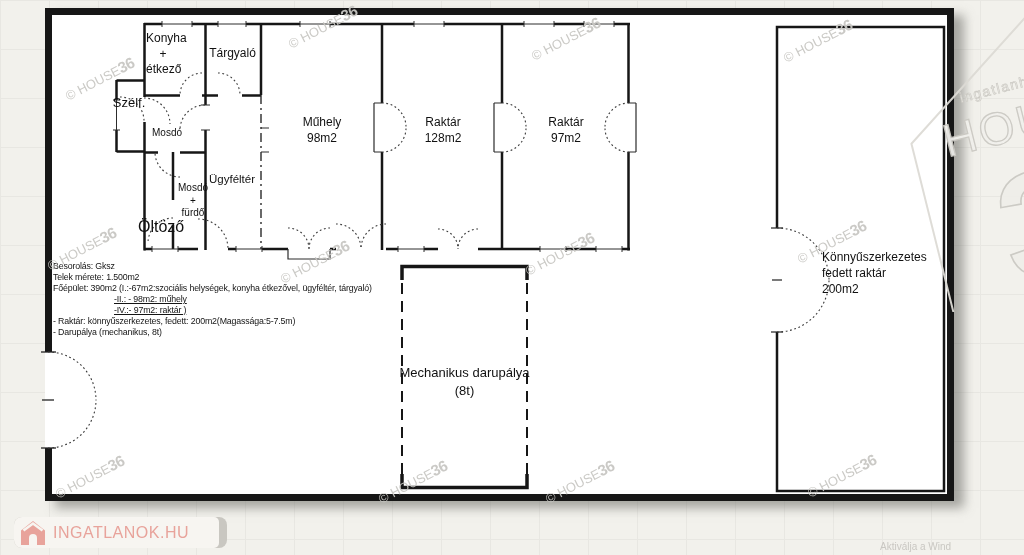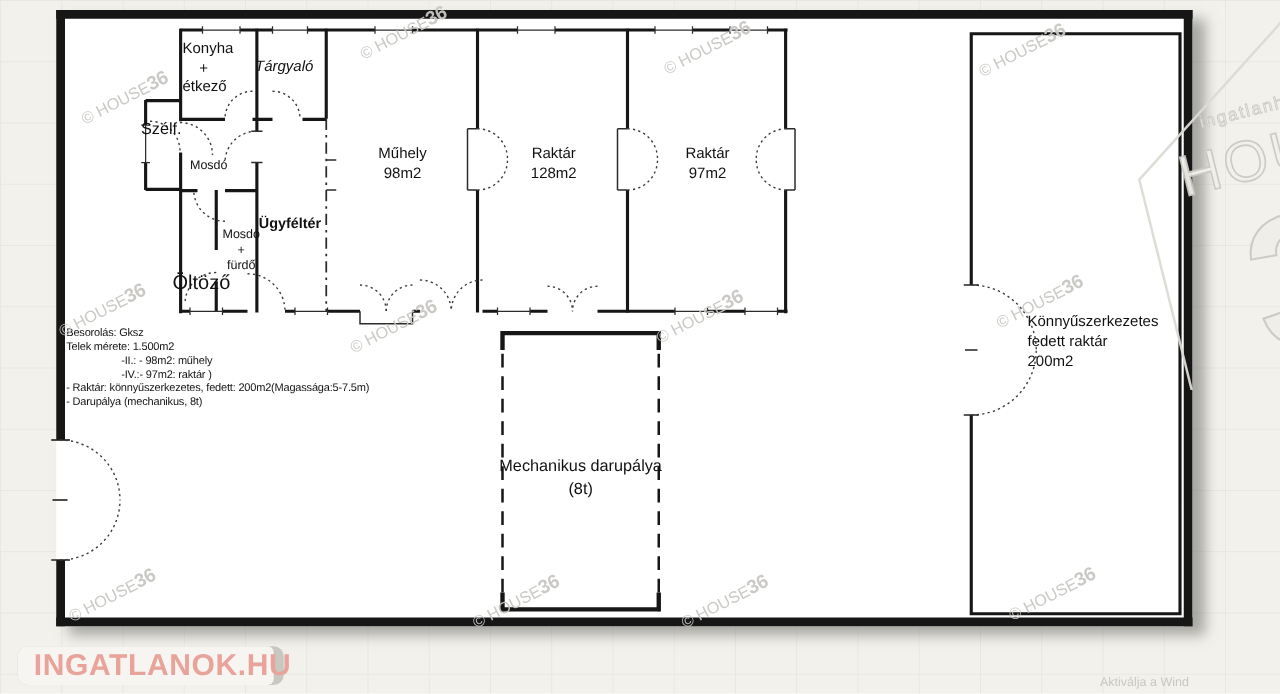--- a/index.html
+++ b/index.html
@@ -11,47 +11,47 @@
       linear-gradient(#e8e7e2 1px, transparent 1px),
       linear-gradient(90deg,#e8e7e2 1px, transparent 1px);
     background-size:49px 49px;
   }
   .site-shadow{position:absolute;left:45px;top:8px;width:909px;height:493px;
     box-shadow:10px 7px 10px rgba(104,103,98,.55);}
   #plan-svg{position:absolute;left:0;top:0;}
   
   .room-label{position:absolute;font-size:12px;color:#111;text-align:center;line-height:1.3;white-space:nowrap;}
   .rl-konyha{left:146px;top:31px;width:34px;}
-  .rl-targyalo{left:204px;top:46px;width:40px;font-style:italic;}
+  .rl-targyalo{left:204px;top:46px;width:57px;}
   .rl-szelf{left:111px;top:95px;width:36px;font-size:13px;}
   .rl-mosdo{left:147px;top:126px;width:40px;font-size:10px;}
-  .rl-ugyfelter{left:202px;top:172px;width:60px;font-size:11.5px;font-weight:bold;}
+  .rl-ugyfelter{left:202px;top:172px;width:60px;font-size:11.5px;font-weight:normal;}
   .rl-mosdofurdo{left:172px;top:182px;width:42px;font-size:10px;line-height:1.25;}
   .rl-oltozo{left:138px;top:217px;width:40px;font-size:16px;}
   .rl-muhely{left:292px;top:115px;width:60px;}
   .rl-raktar128{left:413px;top:115px;width:60px;}
   .rl-raktar97{left:536px;top:115px;width:60px;}
   .rl-fedett{left:822px;top:249px;width:132px;text-align:left;line-height:1.35;}
   .rl-darupalya{left:392px;top:364px;width:145px;font-size:13px;line-height:1.35;}
   
   .notes{position:absolute;left:53px;top:261px;font-size:8.8px;letter-spacing:-.15px;
     line-height:11px;color:#141414;white-space:nowrap;}
-  .note-line.indent{padding-left:44px;}
+  .note-line.indent{padding-left:61px;text-decoration:underline;}
   
   .watermark{position:absolute;color:#c8c7c3;font-size:13px;white-space:nowrap;
     transform:rotate(-27deg);transform-origin:center;opacity:.95;pointer-events:none;}
   .watermark b{font-size:15.5px;letter-spacing:-.5px;}
   
   #house36{position:absolute;left:880px;top:-28px;opacity:.95;pointer-events:none;}
   
   .footer-logo{position:absolute;left:14px;top:517px;height:31px;width:213px;
     background:#c9c7c1;border-radius:8px;}
   .footer-logo .inner{position:absolute;left:0;top:0;height:31px;width:205px;
     background:#f7f5f1;border-radius:8px 5px 5px 8px;display:flex;align-items:center;}
-  .footer-logo .txt{font-size:24px;font-weight:bold;letter-spacing:.5px;margin-left:7px;}
+  .footer-logo .txt{font-size:16px;font-weight:normal;letter-spacing:.5px;margin-left:7px;}
   .hint{position:absolute;left:880px;top:541px;font-size:10px;color:#c9c7c2;white-space:nowrap;}
 </style>
 </head>
 <body>
 
 <div id="page">
 
   <div class="site-shadow"></div>
 
   <svg id="plan-svg" width="1024" height="555" viewBox="0 0 1024 555">
@@ -180,20 +180,21 @@
     <div>200m2</div>
   </div>
   <div class="room-label rl-darupalya">
     <div>Mechanikus darupálya</div>
     <div>(8t)</div>
   </div>
 
   <div class="notes">
       <div class="note-line">Besorolás: Gksz</div>
       <div class="note-line">Telek mérete: 1.500m2</div>
+      <div class="note-line">Főépület: 390m2 (I.:-67m2:szociális helységek, konyha étkezővel, ügyféltér, tárgyaló)</div>
       <div class="note-line indent">-II.: - 98m2: műhely</div>
       <div class="note-line indent">-IV.:- 97m2: raktár )</div>
       <div class="note-line">- Raktár: könnyűszerkezetes, fedett: 200m2(Magassága:5-7.5m)</div>
       <div class="note-line">- Darupálya (mechanikus, 8t)</div>
     </div>
 
   <div id="wm-layer">
       <span class="watermark" style="left: 62px; top: 70px; color: rgb(200, 199, 195);"><span>© HOUSE</span><b>36</b></span>
       <span class="watermark" style="left: 285px; top: 18px; color: rgb(200, 199, 195);"><span>© HOUSE</span><b>36</b></span>
       <span class="watermark" style="left: 528px; top: 30px; color: rgb(200, 199, 195);"><span>© HOUSE</span><b>36</b></span>

